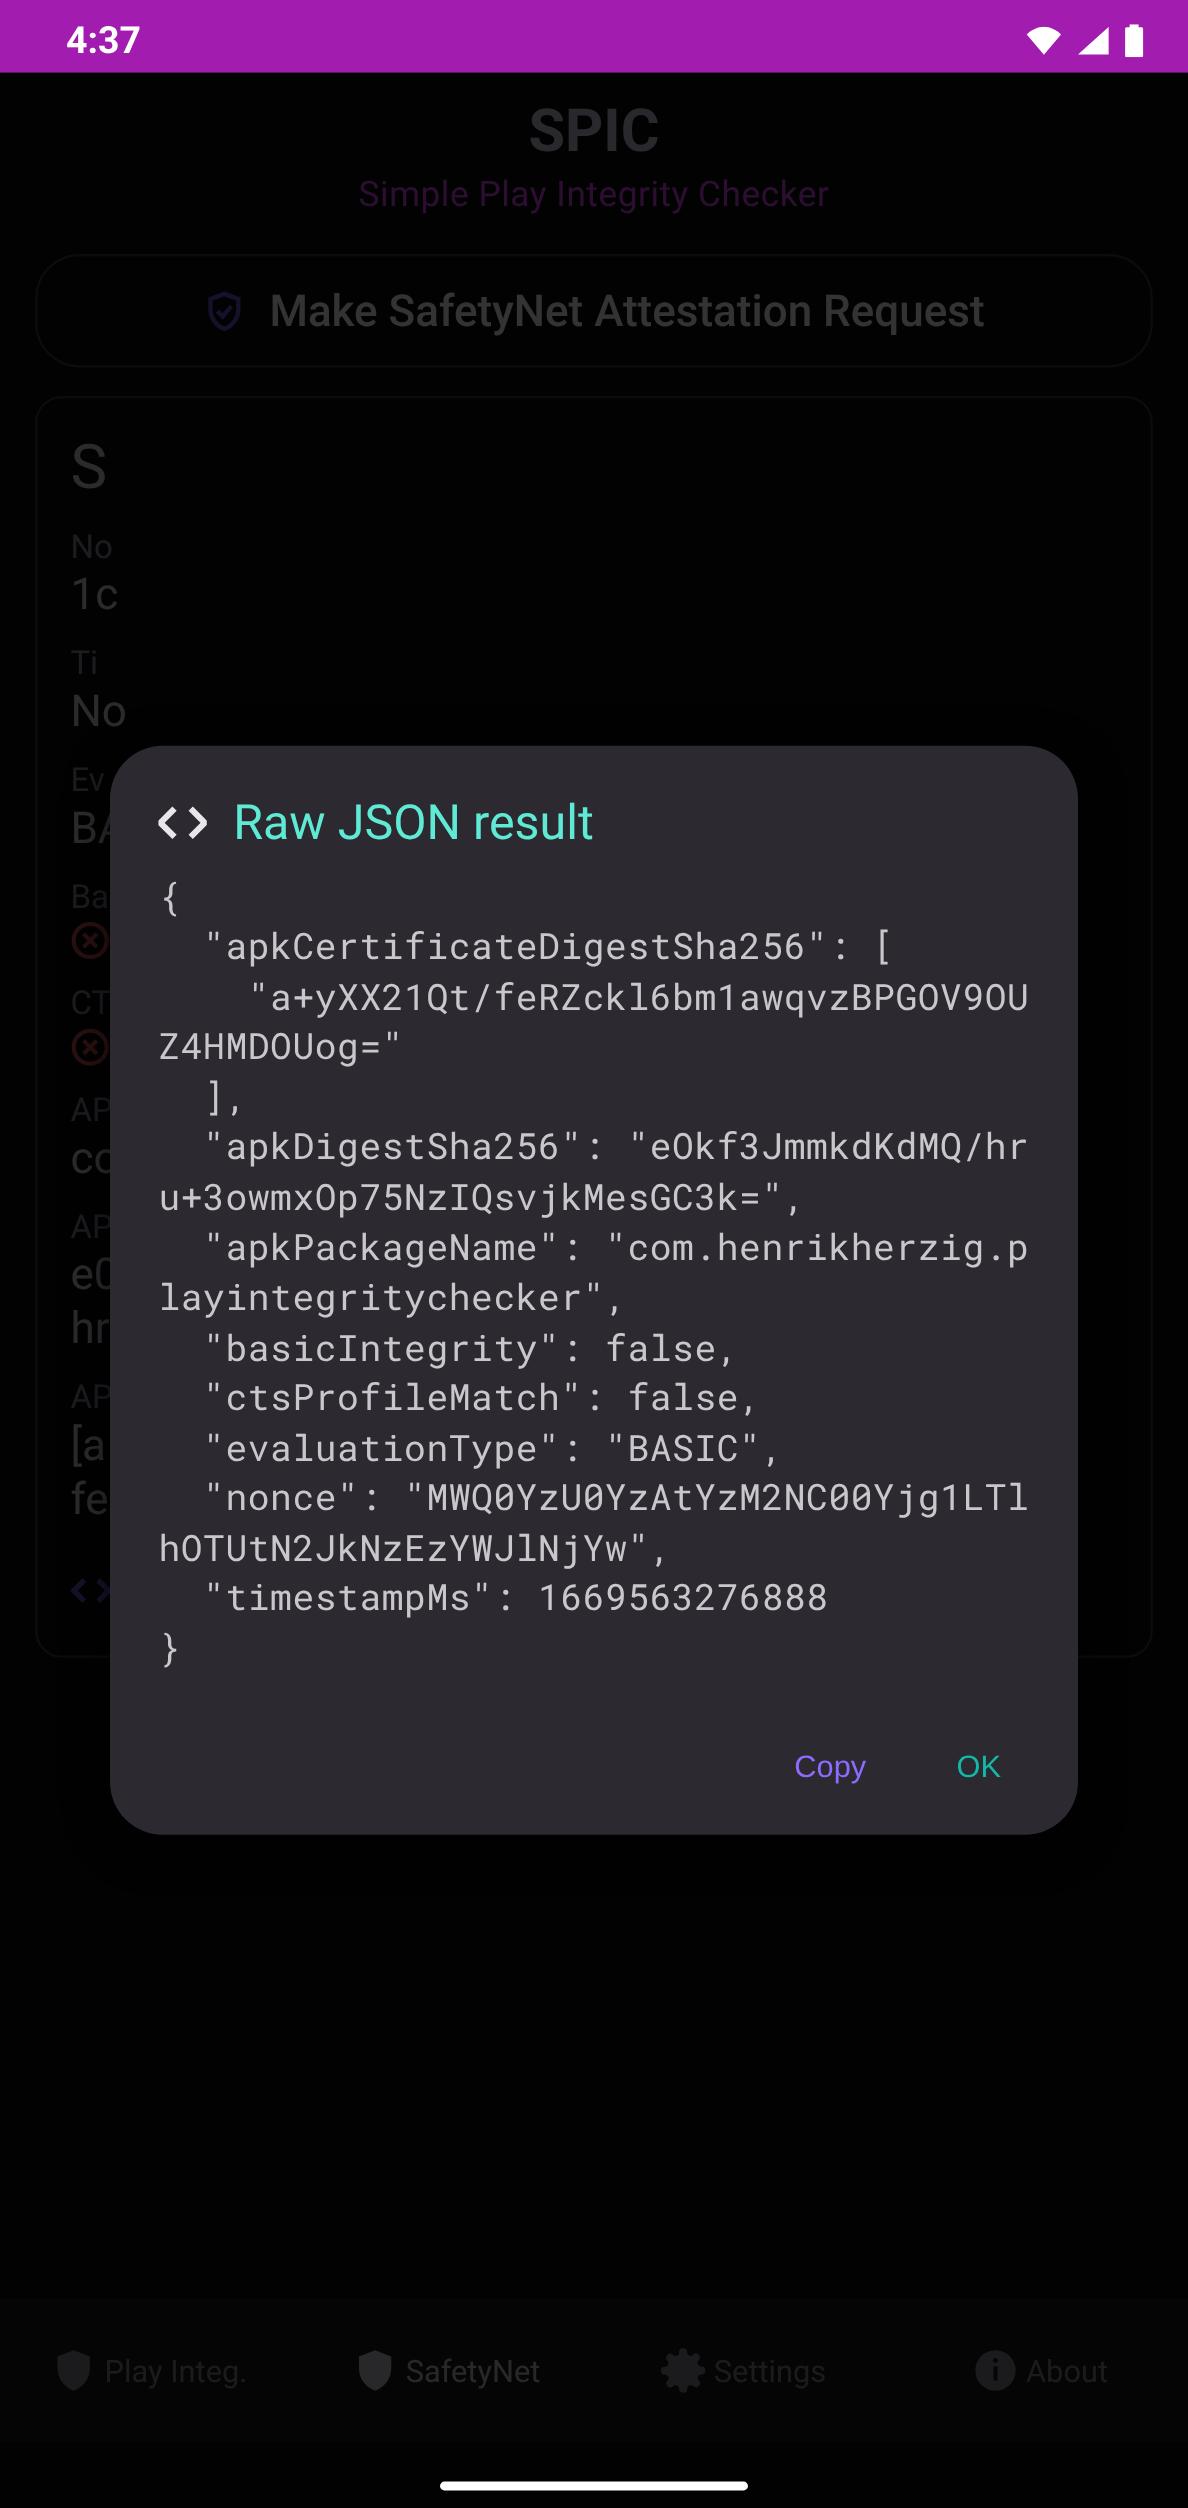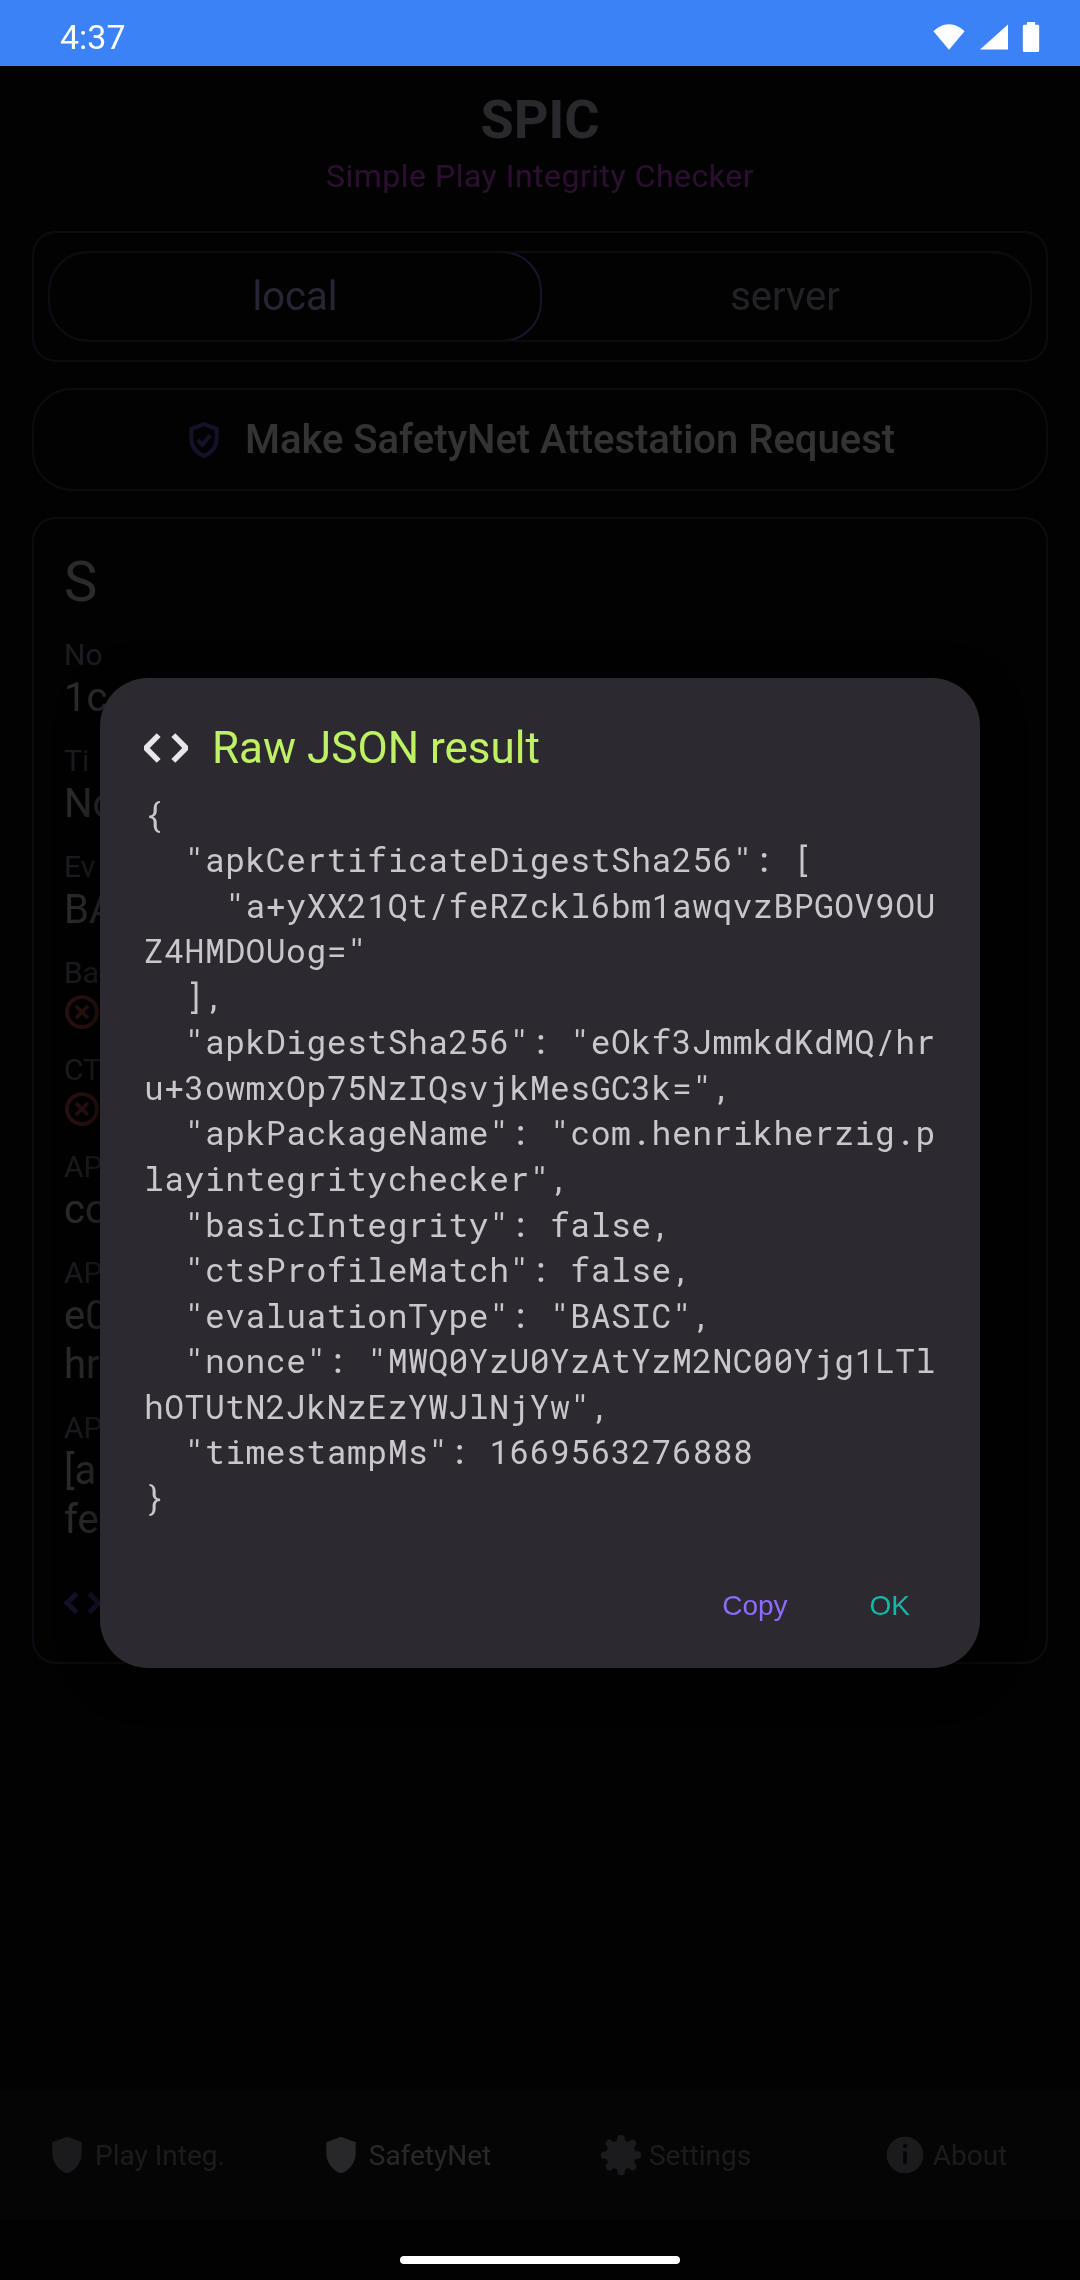--- a/index.html
+++ b/index.html
@@ -9,28 +9,28 @@
     background: #000;
     font-family: Roboto, -apple-system, sans-serif;
     color: #e0e0e0;
     overflow: hidden;
     position: relative;
   }
 
   
   .status-bar {
     height: 73px;
-    background: #3b82f6;
+    background: #a21caf;
     display: flex;
     justify-content: space-between;
     align-items: center;
     padding: 0 40px 0 60px;
     color: #fff;
     font-size: 34px;
-    font-weight: 400;
+    font-weight: 700;
   }
   .status-right { display: flex; align-items: center; gap: 14px; }
   .status-right svg { fill: #fff; }
 
   
   .backdrop {
     position: absolute;
     top: 66px;
     left: 0;
     right: 0;
@@ -153,21 +153,21 @@
     border-radius: 48px;
     background: #2d2930;
     padding: 44px 44px 36px 44px;
     box-shadow: 0 10px 40px rgba(0,0,0,0.6);
   }
   .dialog-title {
     display: flex;
     align-items: center;
     gap: 24px;
     font-size: 44px;
-    color: #bef264;
+    color: #5eead4;
     font-weight: 400;
     margin-bottom: 18px;
   }
   .dialog-title svg { width: 44px; height: 32px; stroke: #e8e6ea; stroke-width: 3; fill: none; }
 
   .dialog-body {
     font-family: "Roboto Mono", ui-monospace, Menlo, monospace;
     font-size: 33px;
     line-height: 1.38;
     color: #c9c6cc;
@@ -212,26 +212,20 @@
       </svg>
   </div>
 </div>
 
 <div class="backdrop">
   <div class="bg-header">
     <div class="bg-title">SPIC</div>
     <div class="bg-sub">Simple Play Integrity Checker</div>
   </div>
 
-  <div class="bg-card">
-    <div class="seg">
-      <div class="sel">local</div>
-      <div>server</div>
-    </div>
-  </div>
 
   <div class="bg-card attest-btn">
     <svg viewBox="0 0 24 24">
         <path d="M12 2l8 3v6c0 5-3.5 9.5-8 11-4.5-1.5-8-6-8-11V5l8-3z"></path>
         <path d="M8 12l3 3 5-6"></path>
       </svg>
     <span>Make SafetyNet Attestation Request</span>
   </div>
 
   <div class="bg-results">

